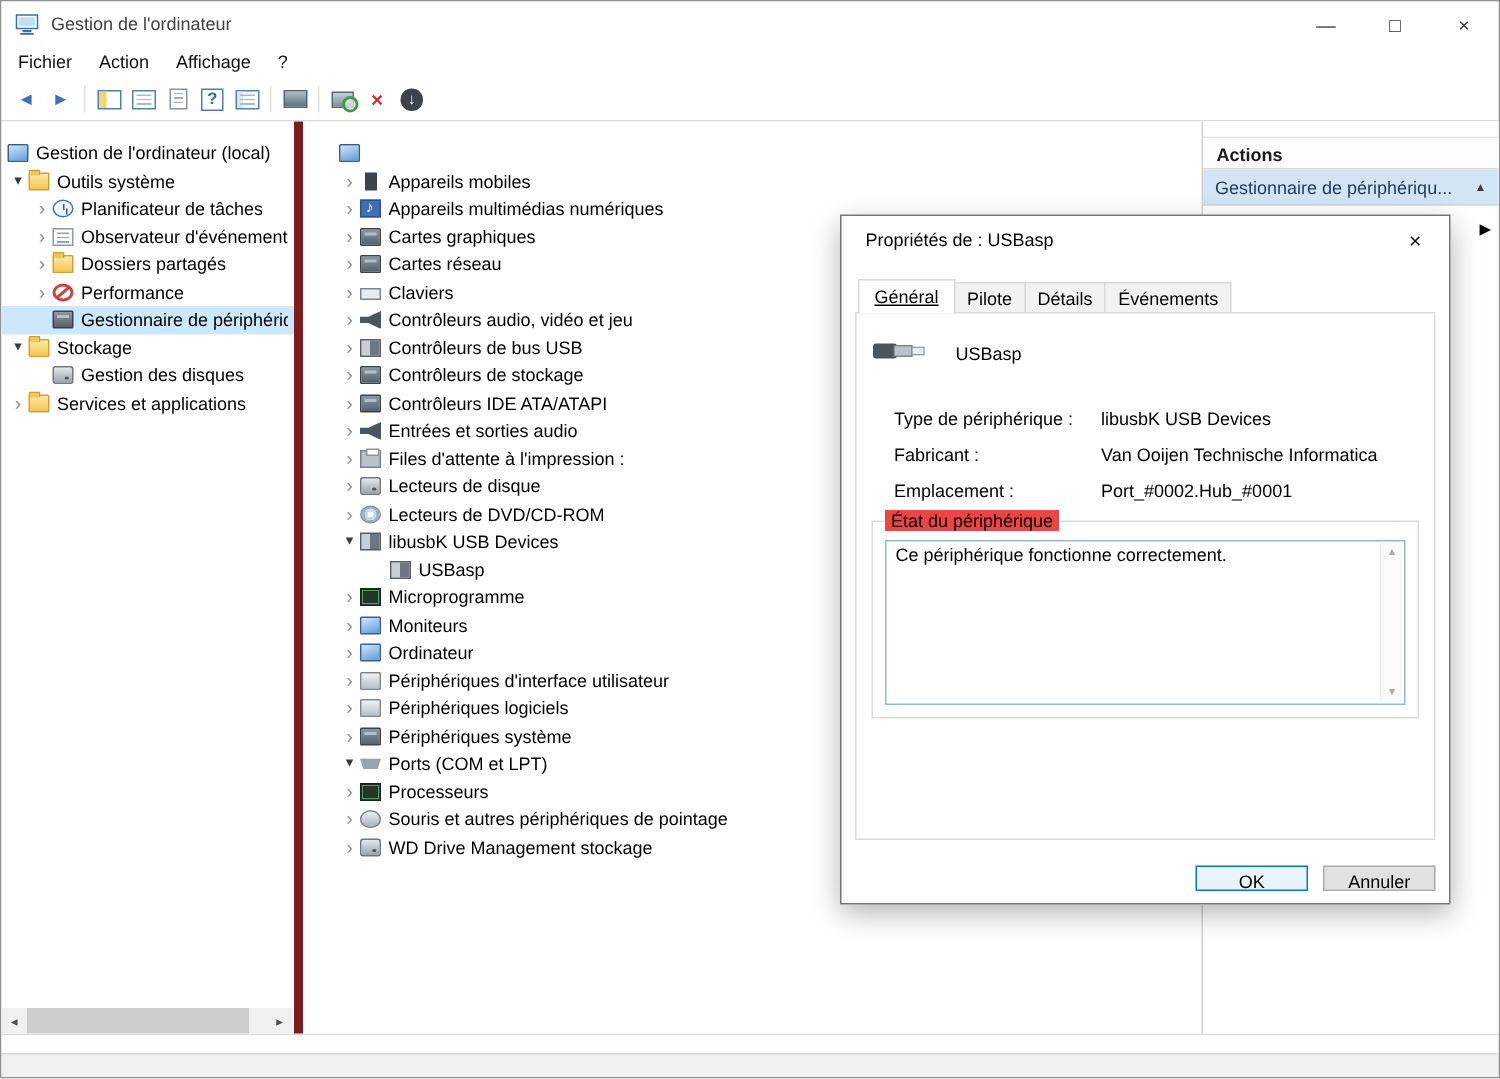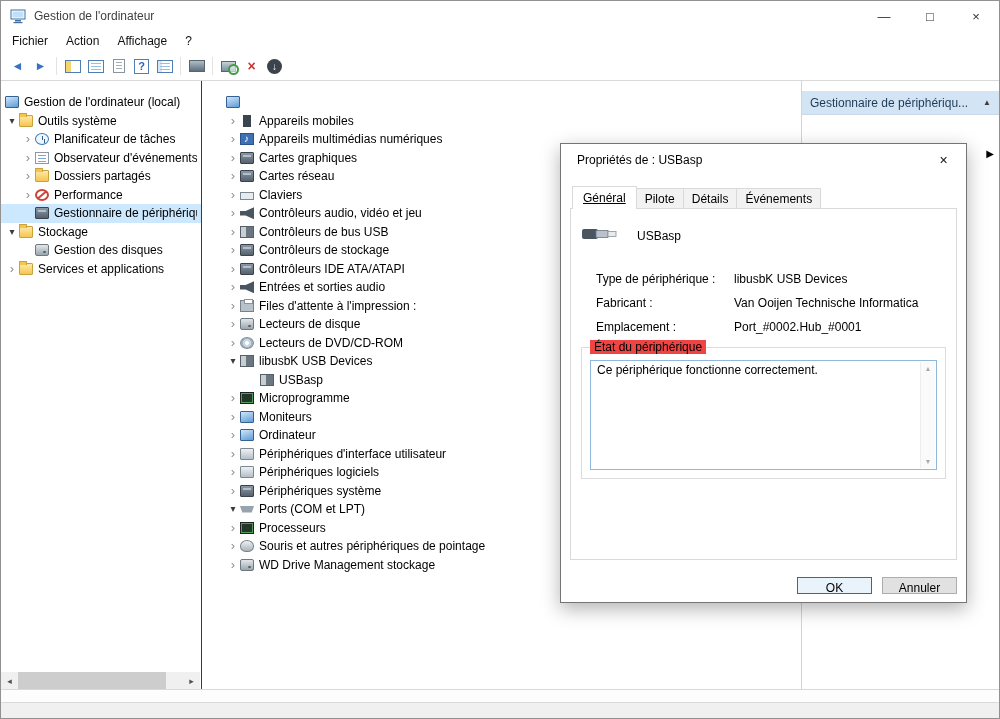--- a/index.html
+++ b/index.html
@@ -35,21 +35,21 @@
   .tb-grid::after, .tb-grid2::after { content:""; position:absolute; left:2px; right:2px; top:2px; bottom:2px; background:repeating-linear-gradient(#9cbede 0 1px, transparent 1px 3px); }
   .tb-grid2::before { content:""; position:absolute; left:0; top:0; bottom:0; width:4px; background:#d8e6f2; }
   .tb-doc { width:12px; height:14px; border:1px solid #8a949d; background:#fff; }
   .tb-doc::after { content:""; position:absolute; left:2px; right:2px; top:2px; height:8px; background:repeating-linear-gradient(#a5adb5 0 1px, transparent 1px 3px); }
   .tb-monitor { width:16px; height:12px; border:1px solid #5a646c; background:linear-gradient(#aebec9,#5d707c); }
   .tb-scan { width:15px; height:11px; border:1px solid #5a646c; background:linear-gradient(#c4d2db,#7a8d99); }
   .tb-scan::after { content:""; position:absolute; right:-4px; bottom:-4px; width:7px; height:7px; border:2px solid #3f9d47; border-radius:50%; background:rgba(255,255,255,.6); }
 
   
   .main { flex:1; min-height:0; display:flex; position:relative; background:#fff; }
-  .left-panel { width:201px; flex:none; border-right:1px solid #7f1d1d; padding-top:12px; position:relative; overflow:hidden; }
+  .left-panel { width:201px; flex:none; border-right:6px solid #7f1d1d; padding-top:12px; position:relative; overflow:hidden; }
   .device-panel { flex:1; min-width:0; border-right:1px solid #d4d4d4; padding-top:12px; overflow:hidden; }
   .actions-panel { width:197px; flex:none; padding-top:10px; position:relative; background:#fff; }
 
   
   .tree-row { height:18.5px; display:flex; align-items:center; white-space:nowrap; overflow:hidden; padding-right:4px; }
   .tree-row.selected { background:#cce8ff; }
   .chev { width:14px; flex:0 0 14px; text-align:center; }
   .chev.col { color:#8f8f8f; font-size:13px; line-height:12px; }
   .chev.exp { color:#3c3c3c; font-size:10px; line-height:12px; }
   .tlabel { overflow:hidden; }
@@ -376,20 +376,21 @@
           <span class="tlabel">Souris et autres périphériques de pointage</span>
         </div>
         <div class="tree-row" style="padding-left: 24px;">
           <span class="chev col">›</span>
           <span class="ti s-disk"></span>
           <span class="tlabel">WD Drive Management stockage</span>
         </div>
       </div>
 
     <div class="actions-panel">
+      <div class="actions-header">Actions</div>
       <div class="actions-group">
         <span class="grp-label">Gestionnaire de périphériqu...</span>
         <span class="collapse">▲</span>
       </div>
       <div class="flyout">▶</div>
     </div>
   </div>
 
   <div class="status-white"></div>
   <div class="status-gray"></div>

